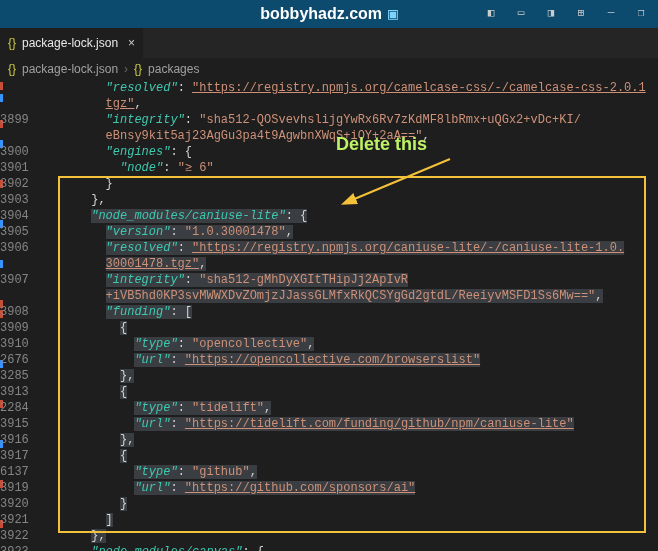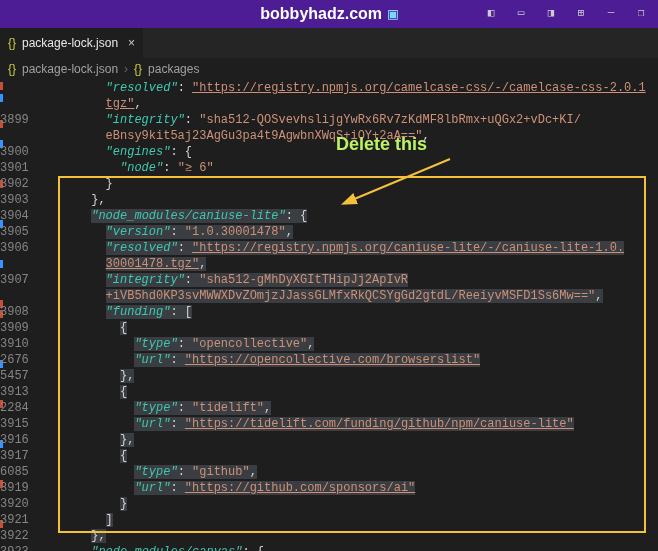--- a/index.html
+++ b/index.html
@@ -12,21 +12,21 @@
     height: 551px;
     overflow: hidden;
     position: relative;
   }
   .titlebar {
     height: 28px;
     display: flex;
     align-items: center;
     justify-content: center;
     position: relative;
-    background: #4c1d95;
+    background: #0c4a6e;
   }
   .title-text {
     color: #fff;
     font-family: Arial, sans-serif;
     font-size: 16px;
     font-weight: bold;
   }
   .cube-icon {
     display: inline-block;
     margin-left: 6px;
@@ -208,27 +208,27 @@
       <div class="line"><div class="lineno">3904</div><div class="code"><span class="">      </span><span class="key sel">"node_modules/caniuse-lite"</span><span class="punc sel">: </span><span class="punc sel">{</span></div></div>
       <div class="line"><div class="lineno">3905</div><div class="code"><span class="">        </span><span class="key sel">"version"</span><span class="punc sel">: </span><span class="str sel">"1.0.30001478"</span><span class="punc sel">,</span></div></div>
       <div class="line"><div class="lineno">3906</div><div class="code"><span class="">        </span><span class="key sel">"resolved"</span><span class="punc sel">: </span><span class="link sel">"https://registry.npmjs.org/caniuse-lite/-/caniuse-lite-1.0.</span></div></div>
       <div class="line"><div class="lineno"></div><div class="code"><span class="">        </span><span class="link sel">30001478.tgz"</span><span class="punc sel">,</span></div></div>
       <div class="line"><div class="lineno">3907</div><div class="code"><span class="">        </span><span class="key sel">"integrity"</span><span class="punc sel">: </span><span class="str sel">"sha512-gMhDyXGItTHipJj2ApIvR</span></div></div>
       <div class="line"><div class="lineno"></div><div class="code"><span class="">        </span><span class="str sel">+iVB5hd0KP3svMWWXDvZOmjzJJassGLMfxRkQCSYgGd2gtdL/ReeiyvMSFD1Ss6Mw=="</span><span class="punc sel">,</span></div></div>
       <div class="line"><div class="lineno">3908</div><div class="code"><span class="">        </span><span class="key sel">"funding"</span><span class="punc sel">: </span><span class="punc sel">[</span></div></div>
       <div class="line"><div class="lineno">3909</div><div class="code"><span class="">          </span><span class="punc sel">{</span></div></div>
       <div class="line"><div class="lineno">3910</div><div class="code"><span class="">            </span><span class="key sel">"type"</span><span class="punc sel">: </span><span class="str sel">"opencollective"</span><span class="punc sel">,</span></div></div>
       <div class="line"><div class="lineno">2676</div><div class="code"><span class="">            </span><span class="key sel">"url"</span><span class="punc sel">: </span><span class="link sel">"https://opencollective.com/browserslist"</span></div></div>
-      <div class="line"><div class="lineno">5457</div><div class="code"><span class="">          </span><span class="punc sel">},</span></div></div>
+      <div class="line"><div class="lineno">3285</div><div class="code"><span class="">          </span><span class="punc sel">},</span></div></div>
       <div class="line"><div class="lineno">3913</div><div class="code"><span class="">          </span><span class="punc sel">{</span></div></div>
       <div class="line"><div class="lineno">2284</div><div class="code"><span class="">            </span><span class="key sel">"type"</span><span class="punc sel">: </span><span class="str sel">"tidelift"</span><span class="punc sel">,</span></div></div>
       <div class="line"><div class="lineno">3915</div><div class="code"><span class="">            </span><span class="key sel">"url"</span><span class="punc sel">: </span><span class="link sel">"https://tidelift.com/funding/github/npm/caniuse-lite"</span></div></div>
       <div class="line"><div class="lineno">3916</div><div class="code"><span class="">          </span><span class="punc sel">},</span></div></div>
       <div class="line"><div class="lineno">3917</div><div class="code"><span class="">          </span><span class="punc sel">{</span></div></div>
-      <div class="line"><div class="lineno">6085</div><div class="code"><span class="">            </span><span class="key sel">"type"</span><span class="punc sel">: </span><span class="str sel">"github"</span><span class="punc sel">,</span></div></div>
+      <div class="line"><div class="lineno">6137</div><div class="code"><span class="">            </span><span class="key sel">"type"</span><span class="punc sel">: </span><span class="str sel">"github"</span><span class="punc sel">,</span></div></div>
       <div class="line"><div class="lineno">3919</div><div class="code"><span class="">            </span><span class="key sel">"url"</span><span class="punc sel">: </span><span class="link sel">"https://github.com/sponsors/ai"</span></div></div>
       <div class="line"><div class="lineno">3920</div><div class="code"><span class="">          </span><span class="punc sel">}</span></div></div>
       <div class="line"><div class="lineno">3921</div><div class="code"><span class="">        </span><span class="punc sel">]</span></div></div>
       <div class="line"><div class="lineno">3922</div><div class="code"><span class="">      </span><span class="punc sel">},</span></div></div>
       <div class="line"><div class="lineno">3923</div><div class="code"><span class="">      </span><span class="key">"node_modules/canvas"</span><span class="punc">: </span><span class="punc">{</span></div></div>
     </div>
 </div>
 
 <div class="annotation">Delete this</div>
 <svg class="arrow" width="130" height="60">

